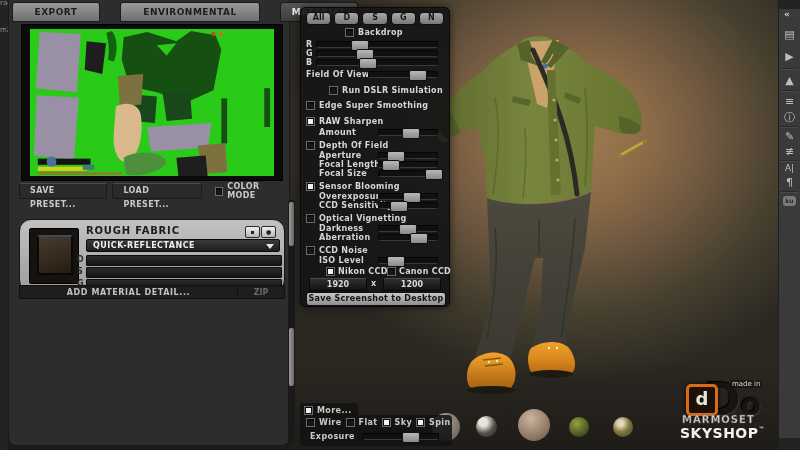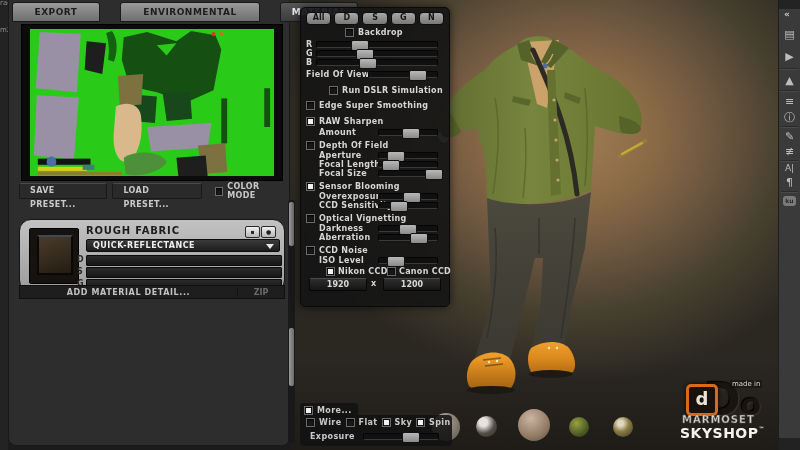--- a/index.html
+++ b/index.html
@@ -403,20 +403,21 @@
     <span class="cb abs on" style="left:25px;top:259px;"></span>
     <span class="abs slabel" style="left:37px;top:259px;">Nikon CCD</span>
     <span class="abs slabel" style="left:86px;" style2=""></span>
     <span class="cb abs" style="left:86px;top:259px;"></span>
     <span class="abs slabel" style="left:98px;top:259px;">Canon CCD</span>
 
     <div class="abs res-field" style="left:8px;top:270px;width:56px;">1920</div>
     <span class="abs slabel" style="left:70px;top:271px;">x</span>
     <div class="abs res-field" style="left:82px;top:270px;width:56px;">1200</div>
 
+    <div class="abs save-btn">Save Screenshot to Desktop</div>
   </div>
 
   <div class="abs more-tab">
     <span class="cb on"></span>
     <span class="cb-label">More...</span>
   </div>
   <div class="abs vp-overlay">
     <div class="abs toggle-row">
       <span class="cb"></span>
       <span class="cb-label" style="margin-left:0;">Wire</span>

